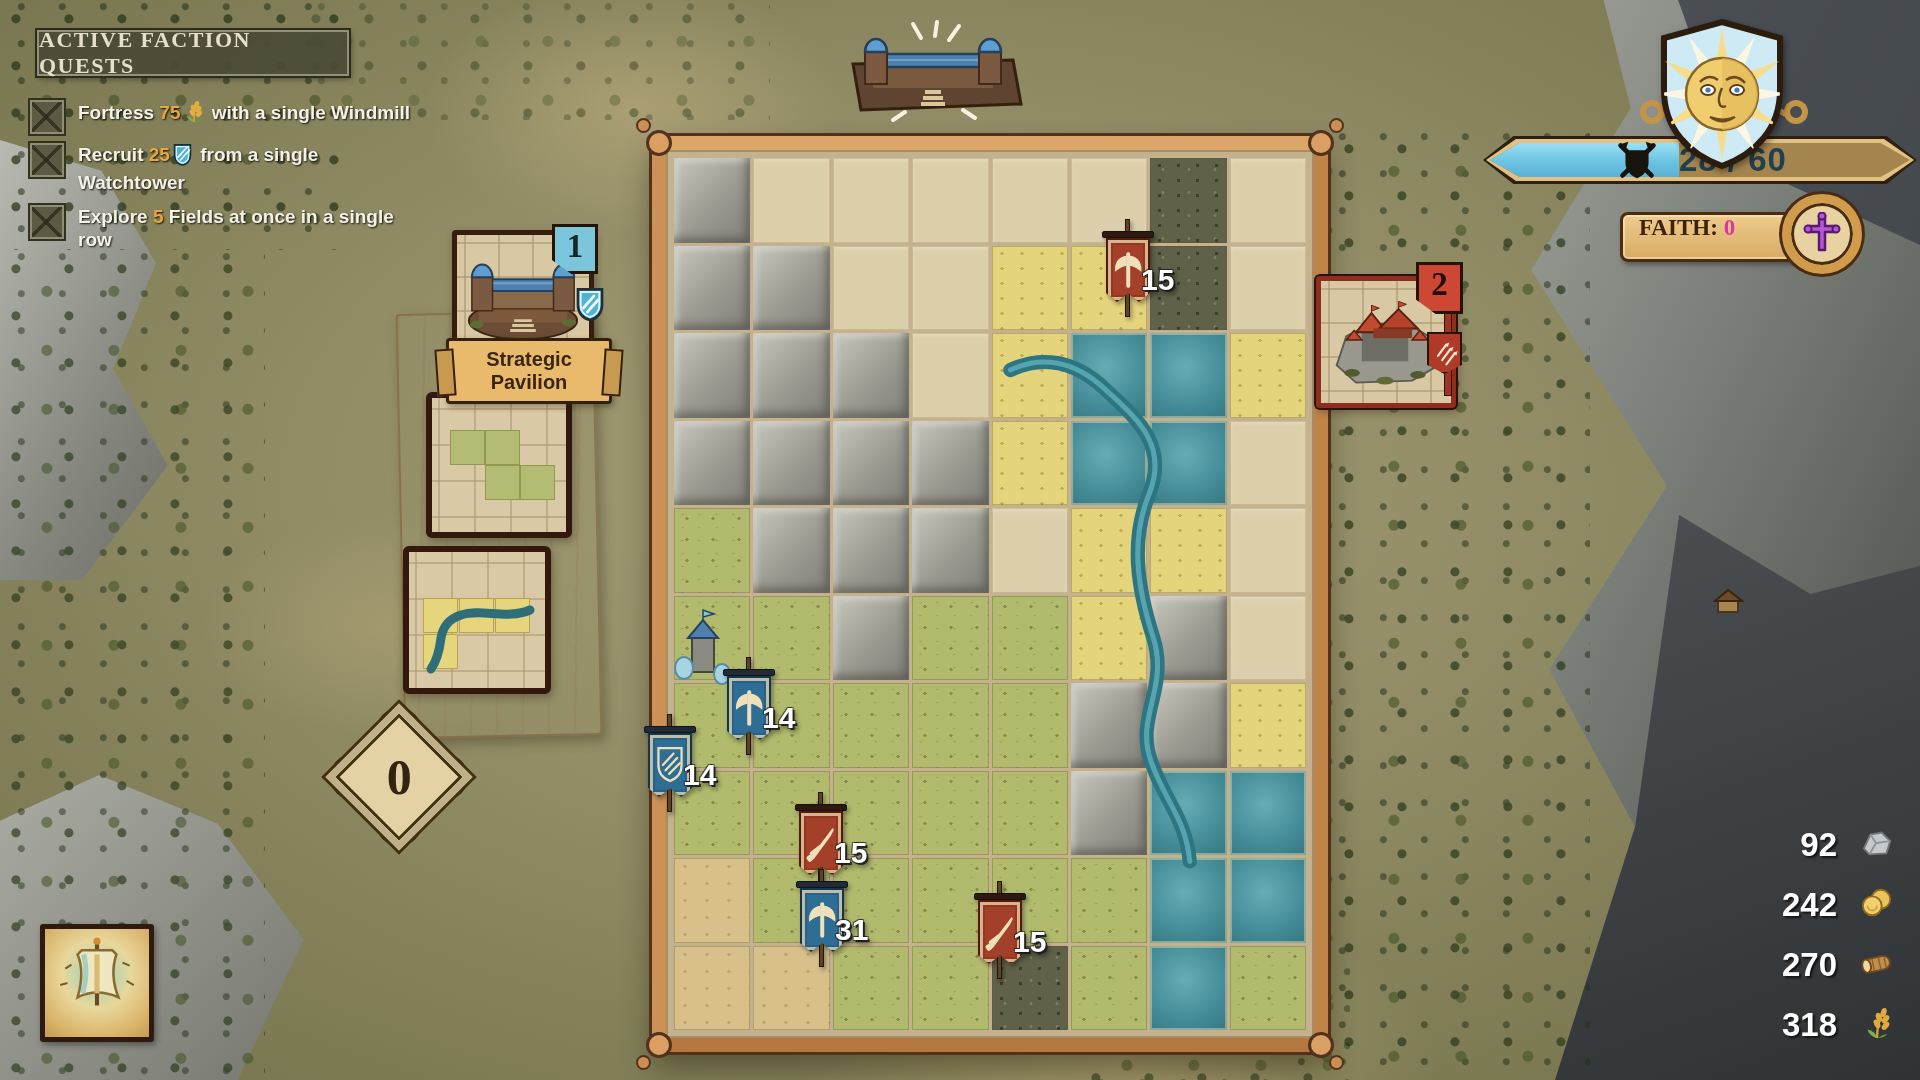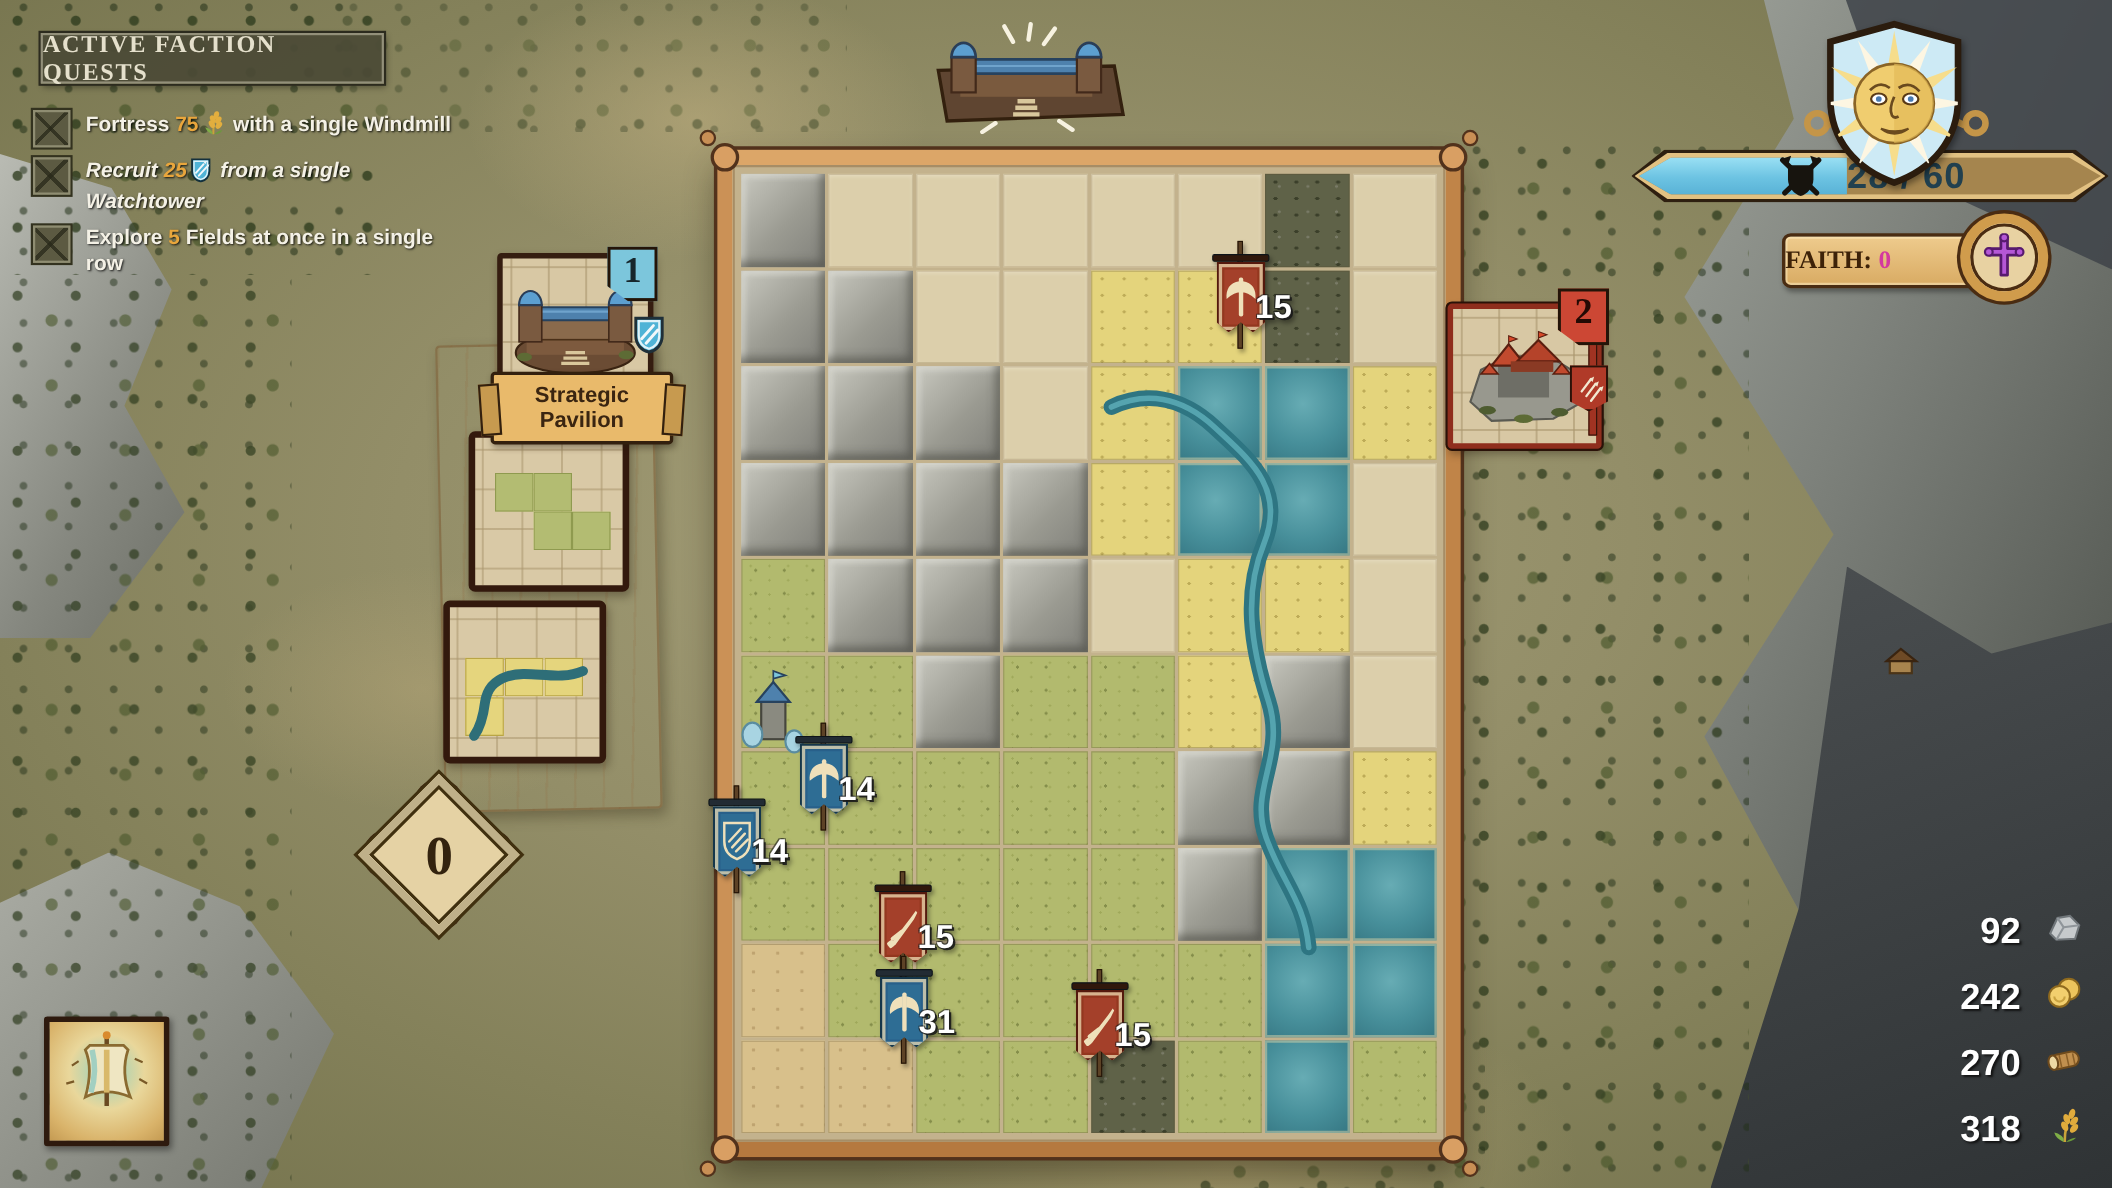--- a/index.html
+++ b/index.html
@@ -89,21 +89,21 @@
   .bar-outer,.bar-mid,.bar-inner{position:absolute;clip-path:polygon(0% 50%,7% 0%,93% 0%,100% 50%,93% 100%,7% 100%);}
   .bar-outer{inset:0;background:#2e1f10;}
   .bar-mid{inset:3px;background:#e2c182;}
   .bar-inner{inset:7px;background:#a5854e;overflow:hidden;}
   .bar-fill{position:absolute;left:0;top:0;bottom:0;width:45%;background:linear-gradient(#9ae0f4 0%,#6cc3e2 55%,#59b2d6 100%);}
   .score-icon{position:absolute;left:128px;top:-3px;z-index:2;}
   .score-text{position:absolute;left:196px;top:5px;z-index:2;font-weight:800;font-size:33px;color:#21404f;letter-spacing:1px;}
   
   .faith-panel{left:1620px;top:212px;width:182px;height:50px;z-index:40;border:3px solid #4a2c12;border-radius:8px;
     background:linear-gradient(#eecb8d,#d9ab63);box-shadow:inset 0 0 0 2px rgba(255,240,200,.5), 2px 3px 5px rgba(0,0,0,.35);
-    display:flex;align-items:center;font-family:"Liberation Serif",serif;font-weight:800;font-size:23px;color:#3d2208;}
+    display:flex;padding-left:16px;font-family:"Liberation Serif",serif;font-weight:800;font-size:23px;color:#3d2208;}
   .faith-val{color:#d4399f;margin-left:6px;}
   .medallion{left:1782px;top:194px;width:80px;height:80px;z-index:41;border-radius:50%;background:#e8d2a2;
     border:9px solid #d09c4c;box-shadow:0 0 0 3px #4a2c12, inset 0 0 0 3px #4a2c12;display:flex;align-items:center;justify-content:center;}
   
   .card-img{position:absolute;z-index:20;background-color:#d8c8a4;border:5px solid #351d10;border-radius:4px;
     background-image:linear-gradient(rgba(170,150,110,.6) 2px, transparent 2px),linear-gradient(90deg, rgba(170,150,110,.6) 2px, transparent 2px);
     background-size:34px 34px;background-position:7px 7px;box-shadow:2px 4px 8px rgba(40,30,15,.4);display:flex;align-items:center;justify-content:center;}
   .pav-img{left:452px;top:230px;width:142px;height:134px;}
   .fort-img{left:1316px;top:276px;width:140px;height:132px;border-color:#8f2e1d;box-shadow:0 0 0 2px #2a1208,2px 4px 8px rgba(40,30,15,.4);}
   .badge{position:absolute;z-index:22;display:flex;align-items:flex-start;justify-content:center;
@@ -384,21 +384,21 @@
               <ellipse cx="16" cy="5" rx="2.6" ry="4" transform="rotate(15 16 5)"></ellipse>
               <ellipse cx="12.5" cy="9" rx="2.6" ry="4" transform="rotate(-25 12.5 9)"></ellipse>
               <ellipse cx="18" cy="10" rx="2.6" ry="4" transform="rotate(35 18 10)"></ellipse>
               <ellipse cx="11.5" cy="14" rx="2.6" ry="4" transform="rotate(-30 11.5 14)"></ellipse>
               <ellipse cx="18.5" cy="15" rx="2.6" ry="4" transform="rotate(40 18.5 15)"></ellipse>
             </g>
             <path d="M12 24 C8 22 6 20 5 17 C9 18 11 20 12 22 Z" fill="#7fae46"></path>
             <path d="M14 24 C17 21 20 20 22 20 C20 23 17 24 14 24 Z" fill="#6a9a3c"></path>
           </svg></span><span> with a single </span><span class="qbold">Windmill</span></div>
   </div>
-  <div class="quest" style="top:143px;font-style:italic;">
+  <div class="quest" style="top:143px;">
     <div class="qbox"></div>
     <div class="qtext"><span>Recruit </span><span class="qnum">25</span><span class="qicon"><svg viewBox="0 0 24 26" width="21" height="23">
             <path d="M3 2 H21 V14 C21 20 17 24 12 25 C7 24 3 20 3 14 Z" fill="#4fb3d6" stroke="#14303c" stroke-width="2"></path>
             <path d="M5 4 H19 V14 C19 18.5 16 21.8 12 22.8 C8 21.8 5 18.5 5 14 Z" fill="none" stroke="#dff2f8" stroke-width="1.5"></path>
             <g stroke="#f2f8fa" stroke-width="2" stroke-linecap="round">
               <path d="M7 16 L15 7"></path>
               <path d="M10 19 L18 10"></path>
             </g>
             <path d="M15 5 l3 -1 l-1 3 Z" fill="#f2f8fa"></path>
             <path d="M18 8 l3 -1 l-1 3 Z" fill="#f2f8fa"></path>

